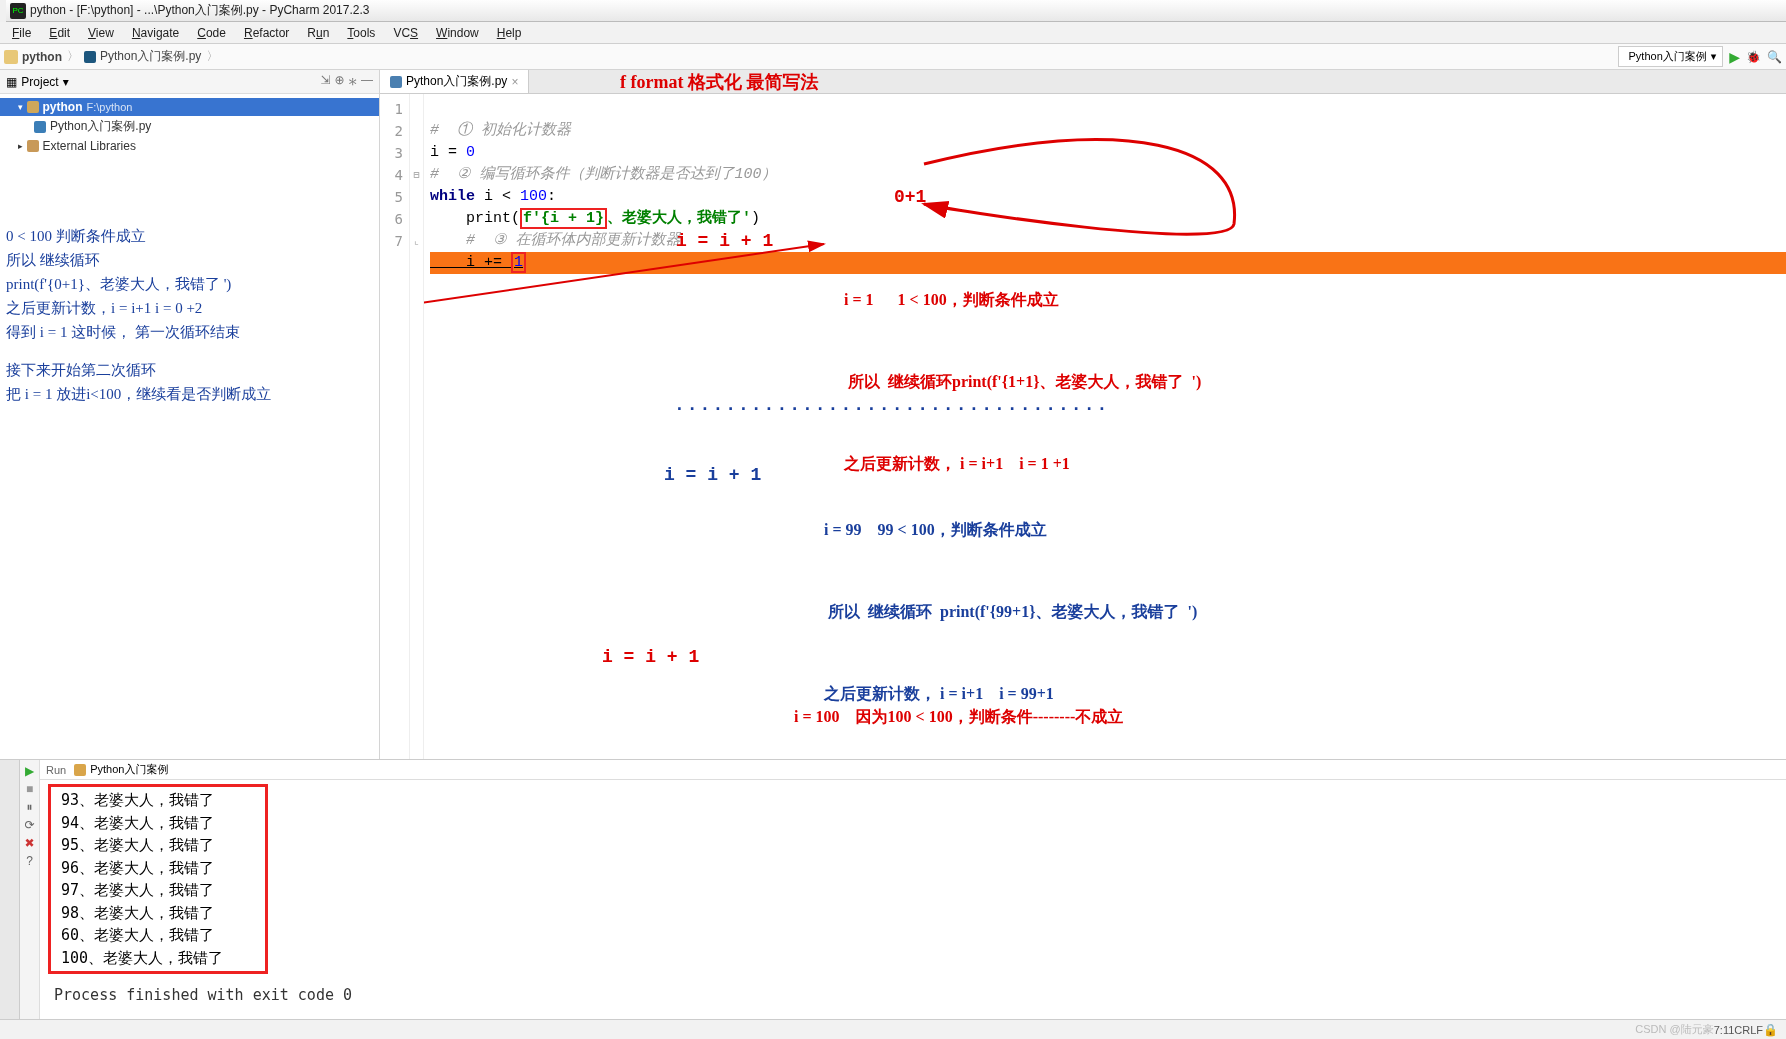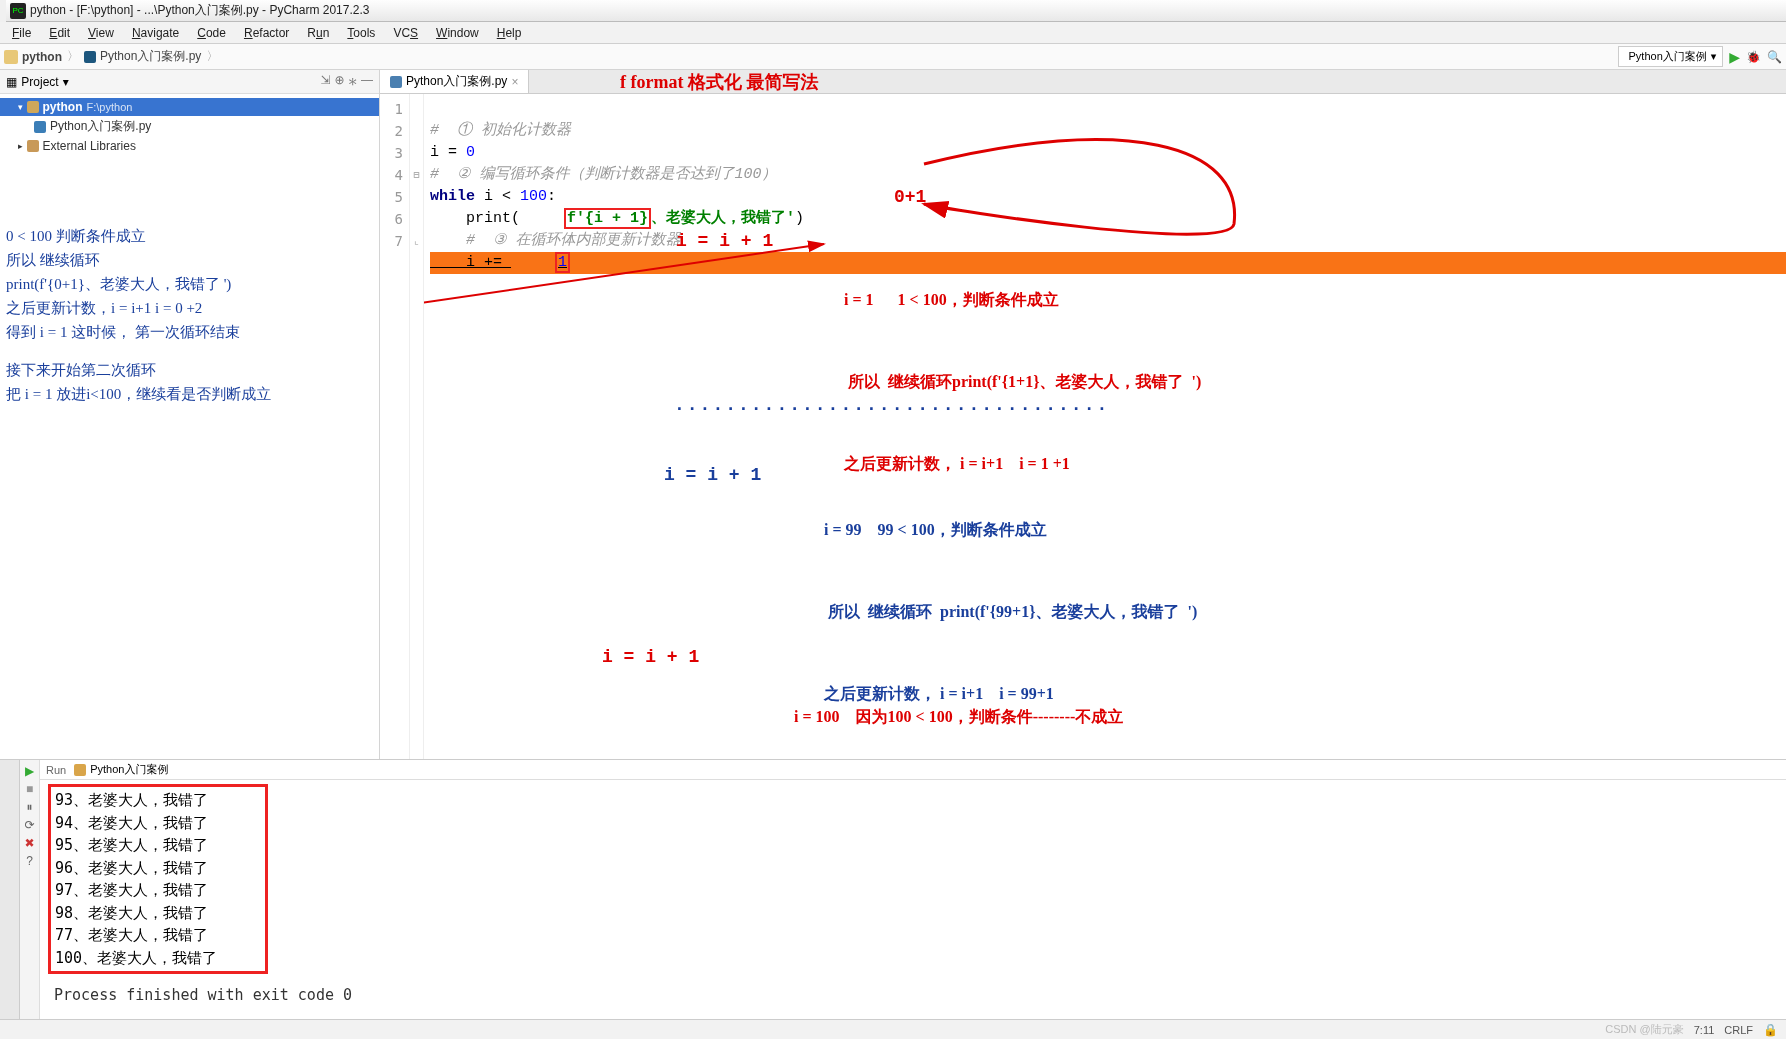--- a/index.html
+++ b/index.html
@@ -43,45 +43,45 @@
 .file-tab .close{color:#999;}
 .editor-body { flex:1; display:flex; background:#fff; position:relative; overflow:hidden;}
 .gutter { width:30px; text-align:right; color:#999; font-family:"Consolas",monospace; font-size:14px; padding:4px 6px 0 0; border-right:1px solid #eee; line-height:22px;}
 .fold-col { width:14px; border-right:1px solid #eee; color:#999; font-family:monospace; font-size:10px; line-height:22px; padding-top:4px; text-align:center;}
 .code { flex:1; font-family:"Consolas","Courier New",monospace; font-size:15px; padding:4px 0 0 6px; line-height:22px; position:relative; white-space:pre;}
 .code .c{color:#999;font-style:italic;}
 .code .k{color:#000080;font-weight:bold;}
 .code .n{color:#0000ff;}
 .code .s{color:#008000;font-weight:bold;}
 .code .fn{color:#000;}
-.highlight-box{border:2px solid #e22;padding:0 1px;margin-left:44px;}
+.highlight-box{border:2px solid #e22;padding:0 1px;}
 .line7bg{background:#f97316;display:inline-block;width:100%;text-decoration:underline;}
 
 .anno-top{position:absolute;top:0px;left:240px;font-size:18px;font-weight:bold;color:#d00;font-family:"SimSun";}
 .anno-r1{position:absolute;top:92px;left:470px;font-size:18px;font-weight:bold;color:#d00;}
 .anno-r2{position:absolute;top:136px;left:252px;font-size:18px;font-weight:bold;color:#d00;}
 .anno-block1{position:absolute;top:138px;left:420px;font-size:16px;font-weight:bold;color:#d00;line-height:1.7;font-family:"SimSun","Microsoft YaHei";}
 .anno-dots{position:absolute;top:300px;left:250px;font-size:18px;font-weight:bold;color:#1a3f9c;letter-spacing:2px;}
 .anno-r3{position:absolute;top:370px;left:240px;font-size:18px;font-weight:bold;color:#1a3f9c;}
 .anno-block2{position:absolute;top:368px;left:400px;font-size:16px;font-weight:bold;color:#1a3f9c;line-height:1.7;font-family:"SimSun","Microsoft YaHei";}
 .anno-r4{position:absolute;top:552px;left:178px;font-size:18px;font-weight:bold;color:#d00;}
 .anno-block3{position:absolute;top:555px;left:370px;font-size:16px;font-weight:bold;color:#d00;line-height:1.7;font-family:"SimSun","Microsoft YaHei";}
 
 .arrow-svg{position:absolute;top:0;left:0;pointer-events:none;}
 
 .run-panel{position:absolute; left:0; right:0; bottom:20px; height:260px; background:#fff; border-top:1px solid #ccc; display:flex;}
 .run-left-gutter{width:20px;background:#e8e8e8;border-right:1px solid #ccc;}
 .run-tool-col{width:20px;background:#f4f4f4;border-right:1px solid #ddd;display:flex;flex-direction:column;align-items:center;gap:4px;padding-top:4px;font-size:12px;color:#666;}
 .run-body{flex:1;display:flex;flex-direction:column;}
 .run-tab{height:20px;border-bottom:1px solid #ddd;display:flex;align-items:center;padding:0 6px;font-size:11px;}
 .run-tab .rt-icon{width:12px;height:12px;background:#d9a54a;border-radius:2px;margin-right:4px;display:inline-block;}
-.output-box{border:3px solid #e22;margin:4px 0 4px 8px;padding:2px 4px;width:220px;font-family:"Consolas","Microsoft YaHei",monospace;font-size:15px;line-height:1.5;}
+.output-box{border:3px solid #e22;margin:4px 0 4px 8px;padding:2px 10px;width:220px;font-family:"Consolas","Microsoft YaHei",monospace;font-size:15px;line-height:1.5;}
 .exit-line{font-family:"Consolas",monospace;font-size:15px;padding:8px 0 0 14px;color:#333;}
 
-.status-bar{position:fixed;left:0;right:0;bottom:0;height:20px;background:#f2f2f2;border-top:1px solid #ccc;display:flex;align-items:center;justify-content:flex-end;padding:0 8px;font-size:11px;color:#555;gap:10px;}
+.status-bar{position:fixed;left:0;right:0;bottom:0;height:20px;background:#f2f2f2;border-top:1px solid #ccc;display:flex;align-items:center;justify-content:flex-end;padding:0 8px;font-size:11px;color:#555;}
 .watermark{color:#bbb;}
 .lock{font-size:12px;}
 </style>
 </head>
 <body>
 
 <div class="title-bar">
   <span class="icon">PC</span>
   <span class="title-text">python - [F:\python] - ...\Python入门案例.py - PyCharm 2017.2.3</span>
 </div>
@@ -256,21 +256,21 @@
       <span class="rt-icon"></span>
       <span>Python入门案例</span>
     </div>
     <div class="output-box">
       <div>93、老婆大人，我错了</div>
       <div>94、老婆大人，我错了</div>
       <div>95、老婆大人，我错了</div>
       <div>96、老婆大人，我错了</div>
       <div>97、老婆大人，我错了</div>
       <div>98、老婆大人，我错了</div>
-      <div>77、老婆大人，我错了</div>
+      <div>60、老婆大人，我错了</div>
       <div>100、老婆大人，我错了</div>
     </div>
     <div class="exit-line">Process finished with exit code 0</div>
   </div>
 </div>
 
 <div class="status-bar">
   <span class="watermark">CSDN @陆元豪</span>
   <span>7:11</span>
   <span>CRLF</span>

